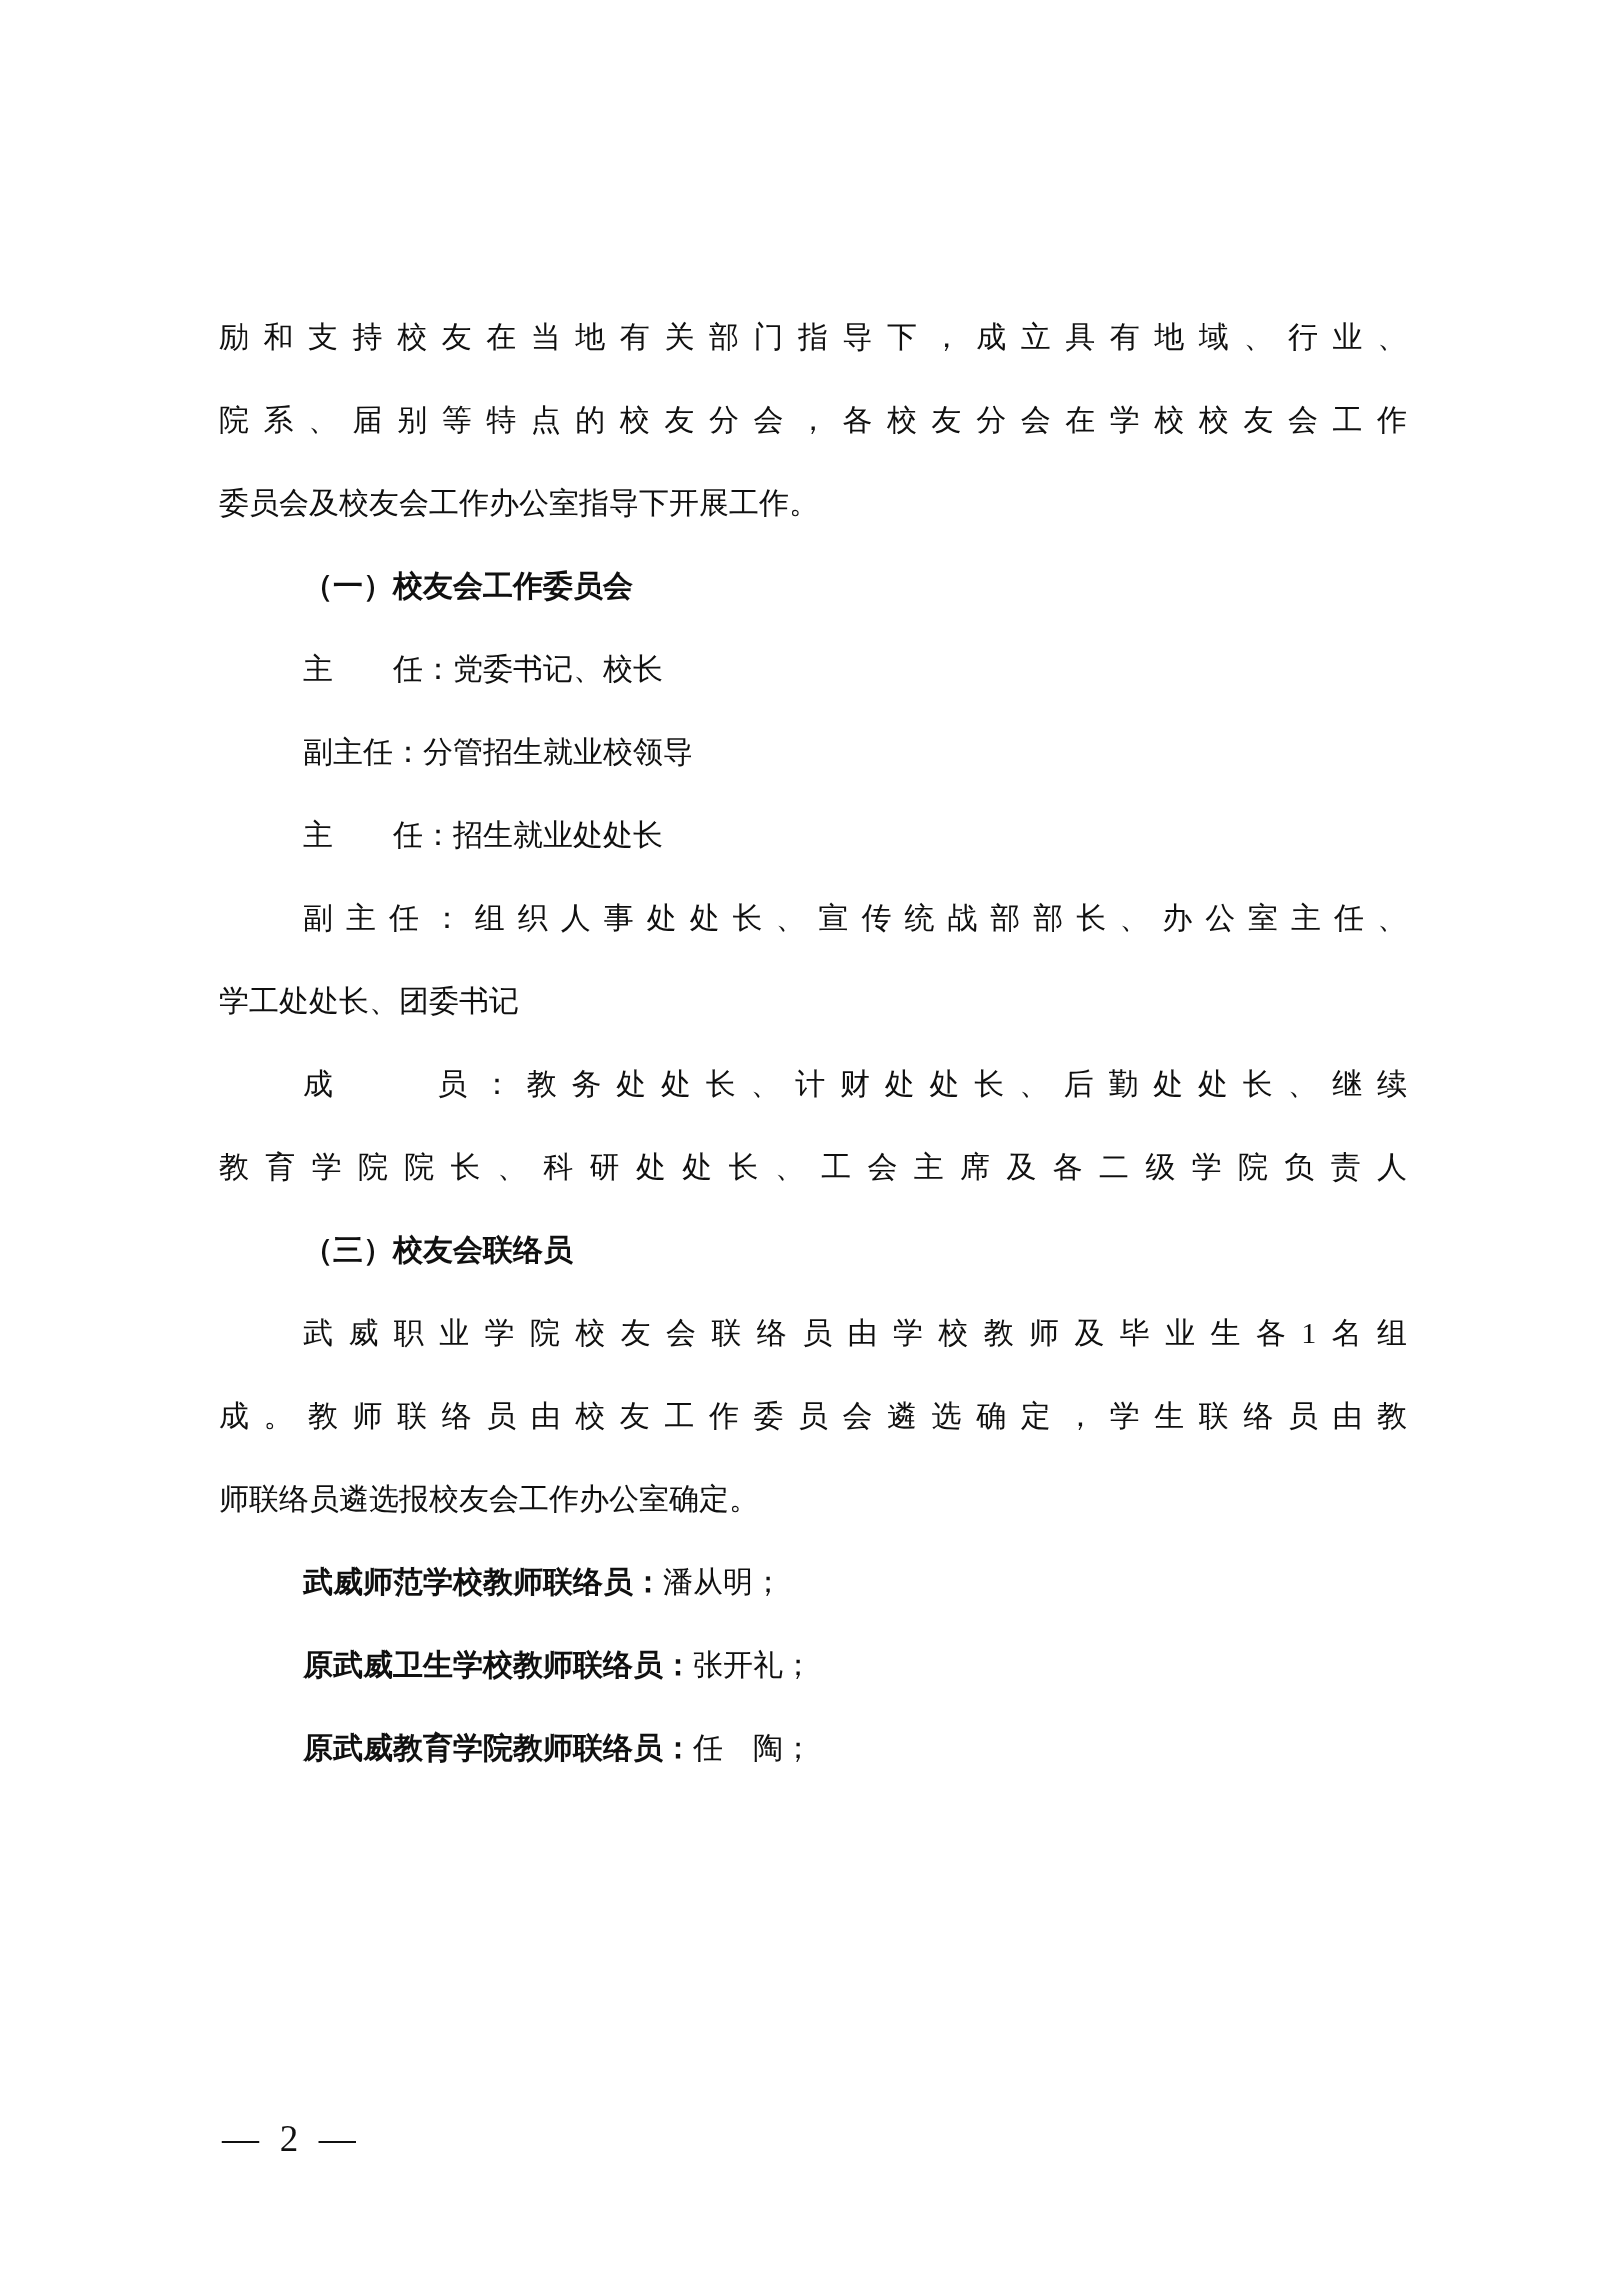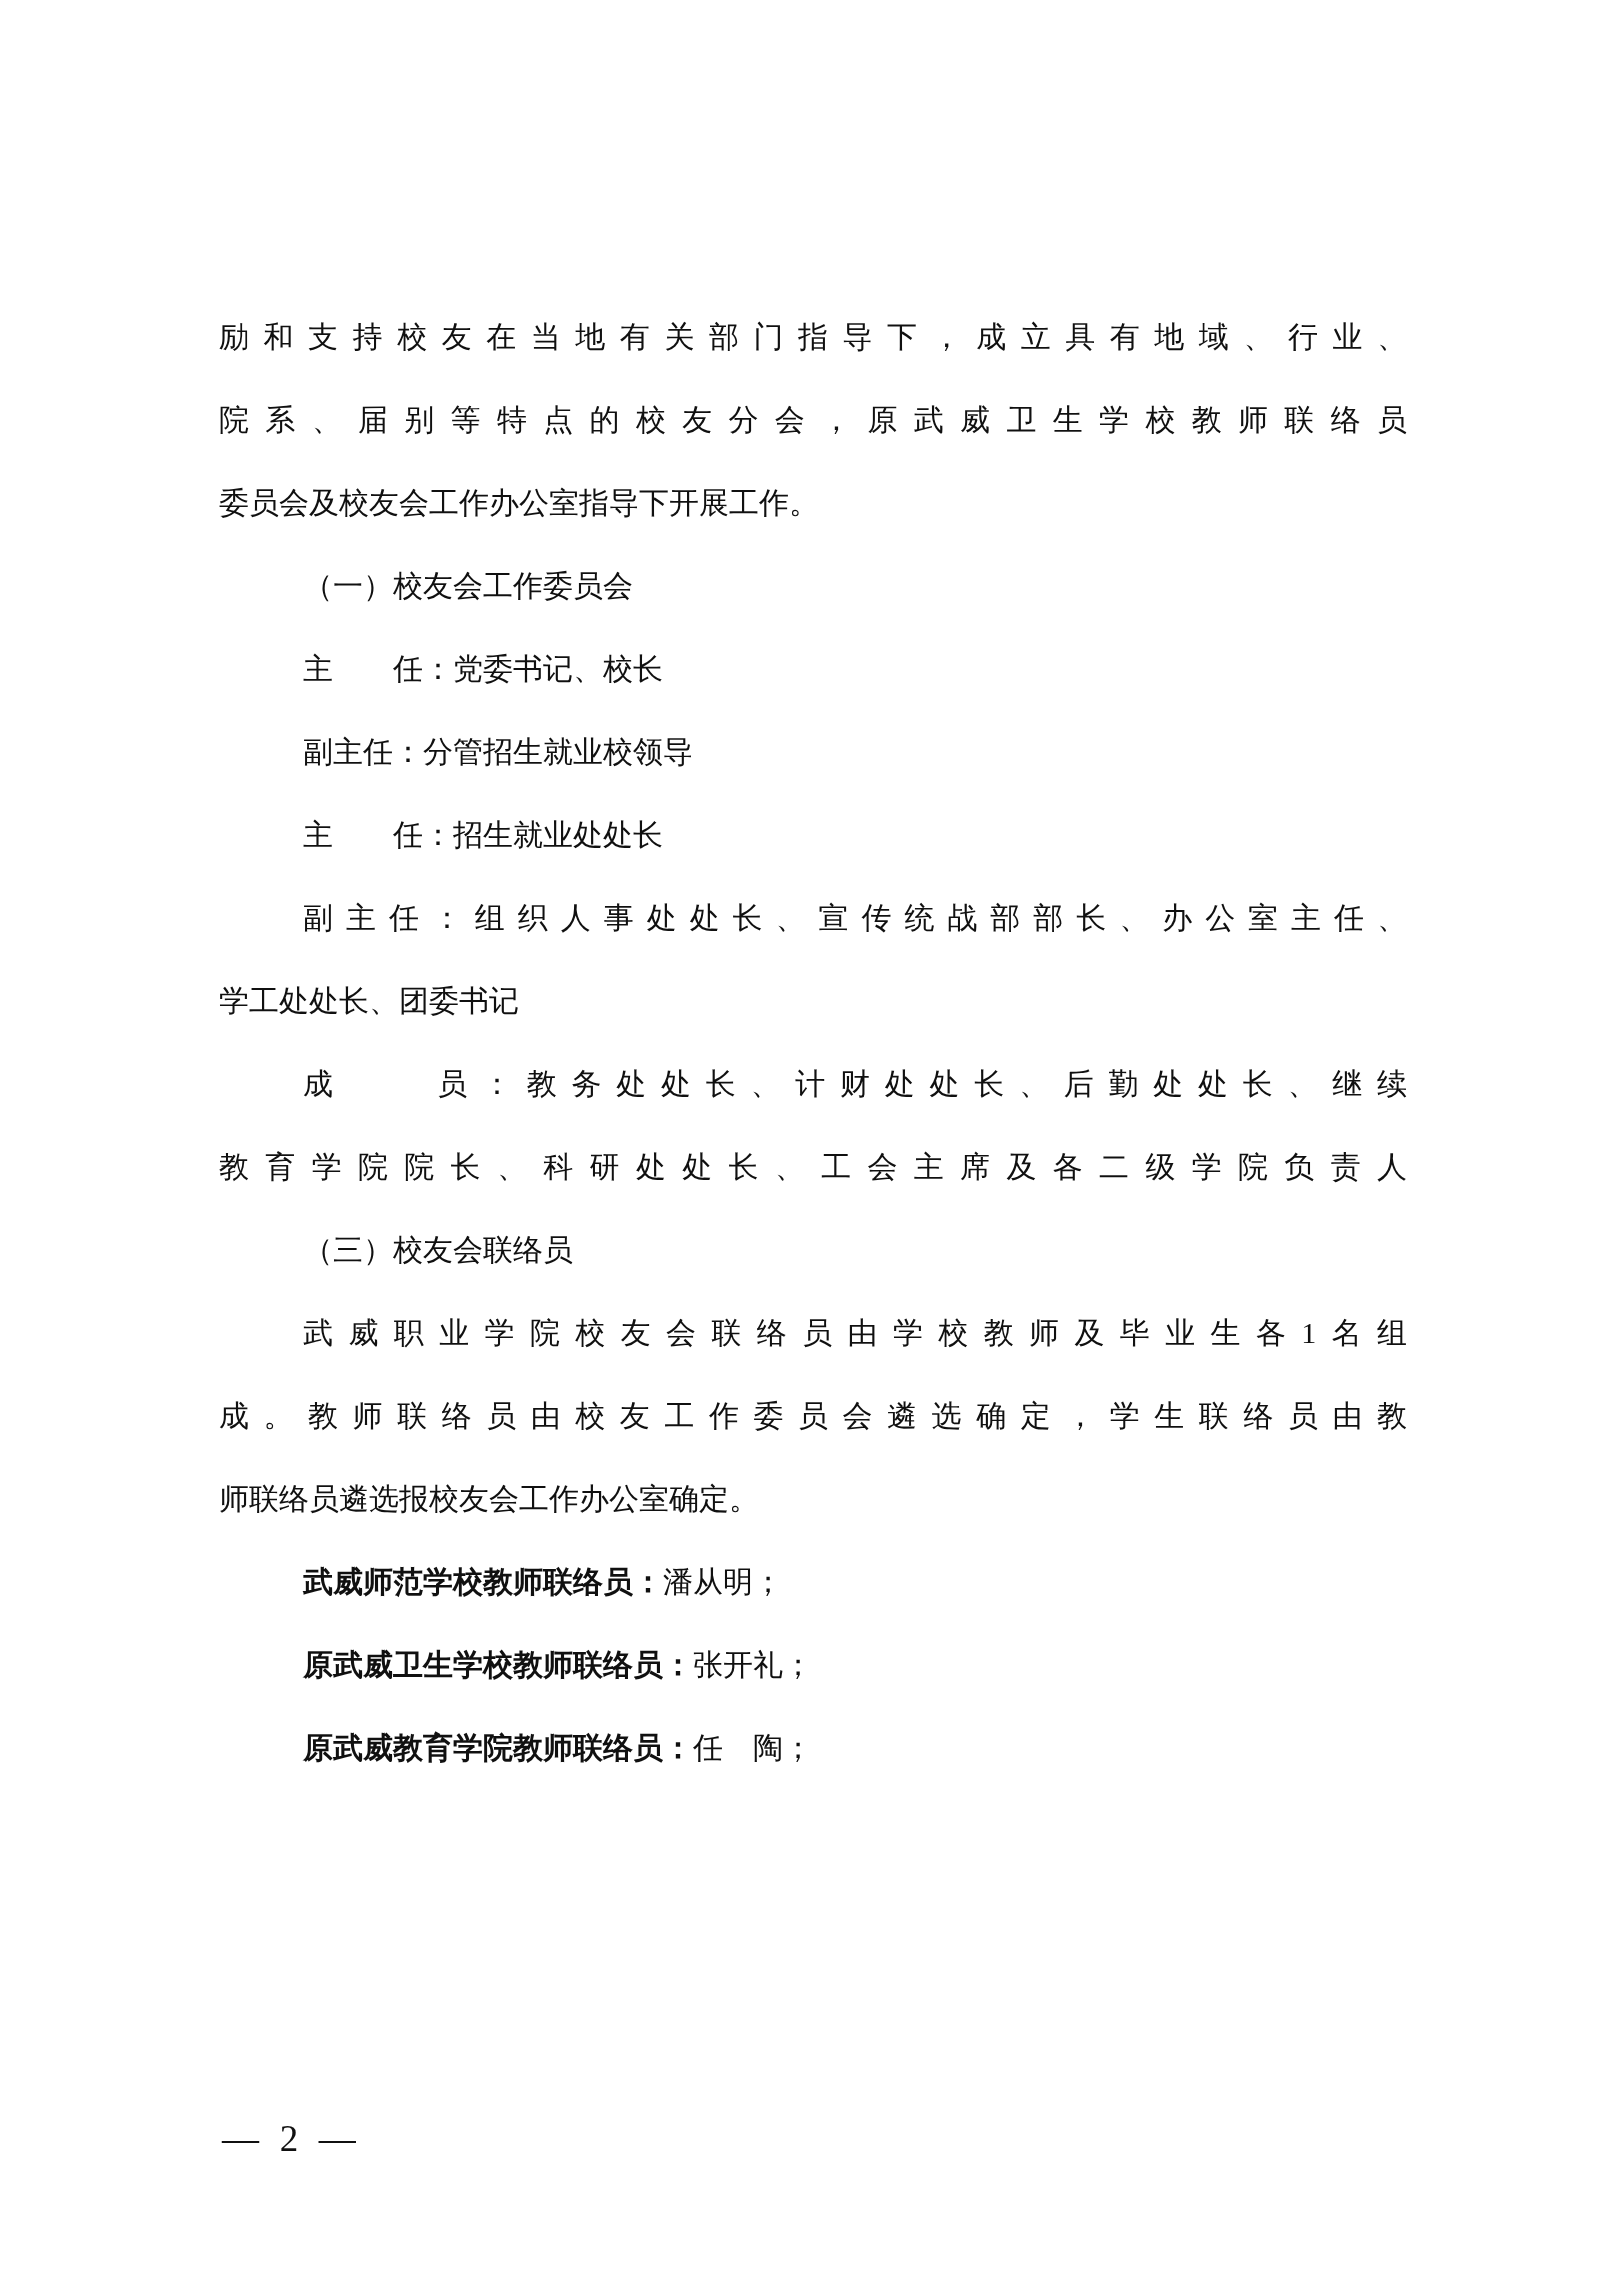--- a/index.html
+++ b/index.html
@@ -30,42 +30,42 @@
     text-align: left;
   }
   
   .ind { text-indent: 84px; }
   
   .jf {
     text-align: justify;
     text-align-last: justify;
     text-justify: inter-character;
   }
-  .hd { font-weight: 400; }
+  .hd { font-weight: 700; }
   .lbl { font-weight: 700; }
   .page-num {
     position: absolute;
     left: 222px;
     top: 2114px;
     height: 50px;
     line-height: 50px;
     font-size: 37px;
     letter-spacing: 5.7px;
     font-family: "Liberation Serif", "DejaVu Serif", serif;
     color: #101010;
   }
 </style>
 </head>
 <body>
 
 <div class="page">
   <div class="doc">
 
     <div class="line jf">励和支持校友在当地有关部门指导下，成立具有地域、行业、</div>
-    <div class="line jf">院系、届别等特点的校友分会，原武威卫生学校教师联络员</div>
+    <div class="line jf">院系、届别等特点的校友分会，各校友分会在学校校友会工作</div>
     <div class="line">委员会及校友会工作办公室指导下开展工作。</div>
 
     <div class="line ind hd">（一）校友会工作委员会</div>
     <div class="line ind">主　　任：党委书记、校长</div>
     <div class="line ind">副主任：分管招生就业校领导</div>
 
     <div class="line ind">主　　任：招生就业处处长</div>
     <div class="line ind jf">副主任：组织人事处处长、宣传统战部部长、办公室主任、</div>
     <div class="line">学工处处长、团委书记</div>
     <div class="line ind jf">成　　员：教务处处长、计财处处长、后勤处处长、继续</div>

